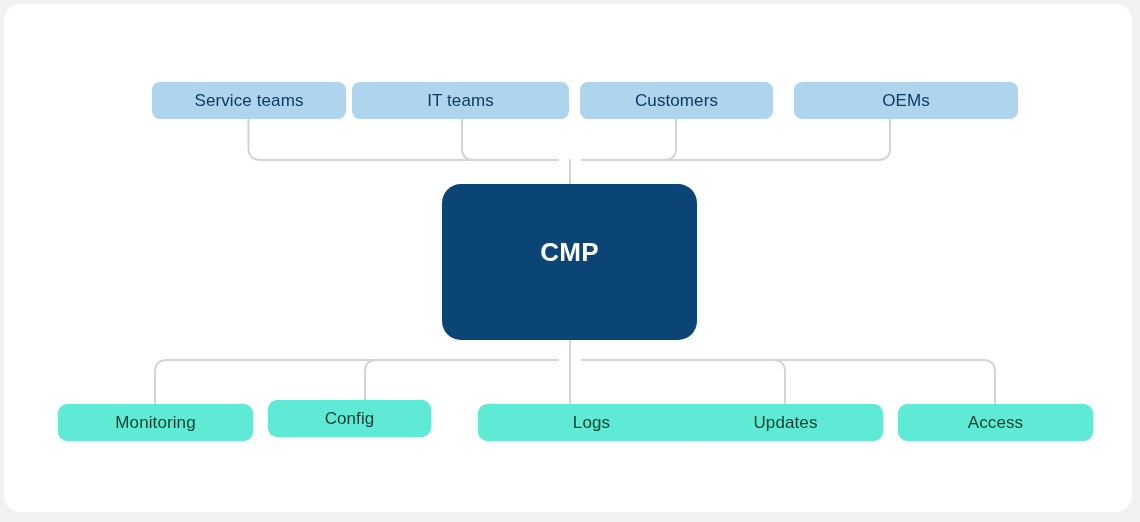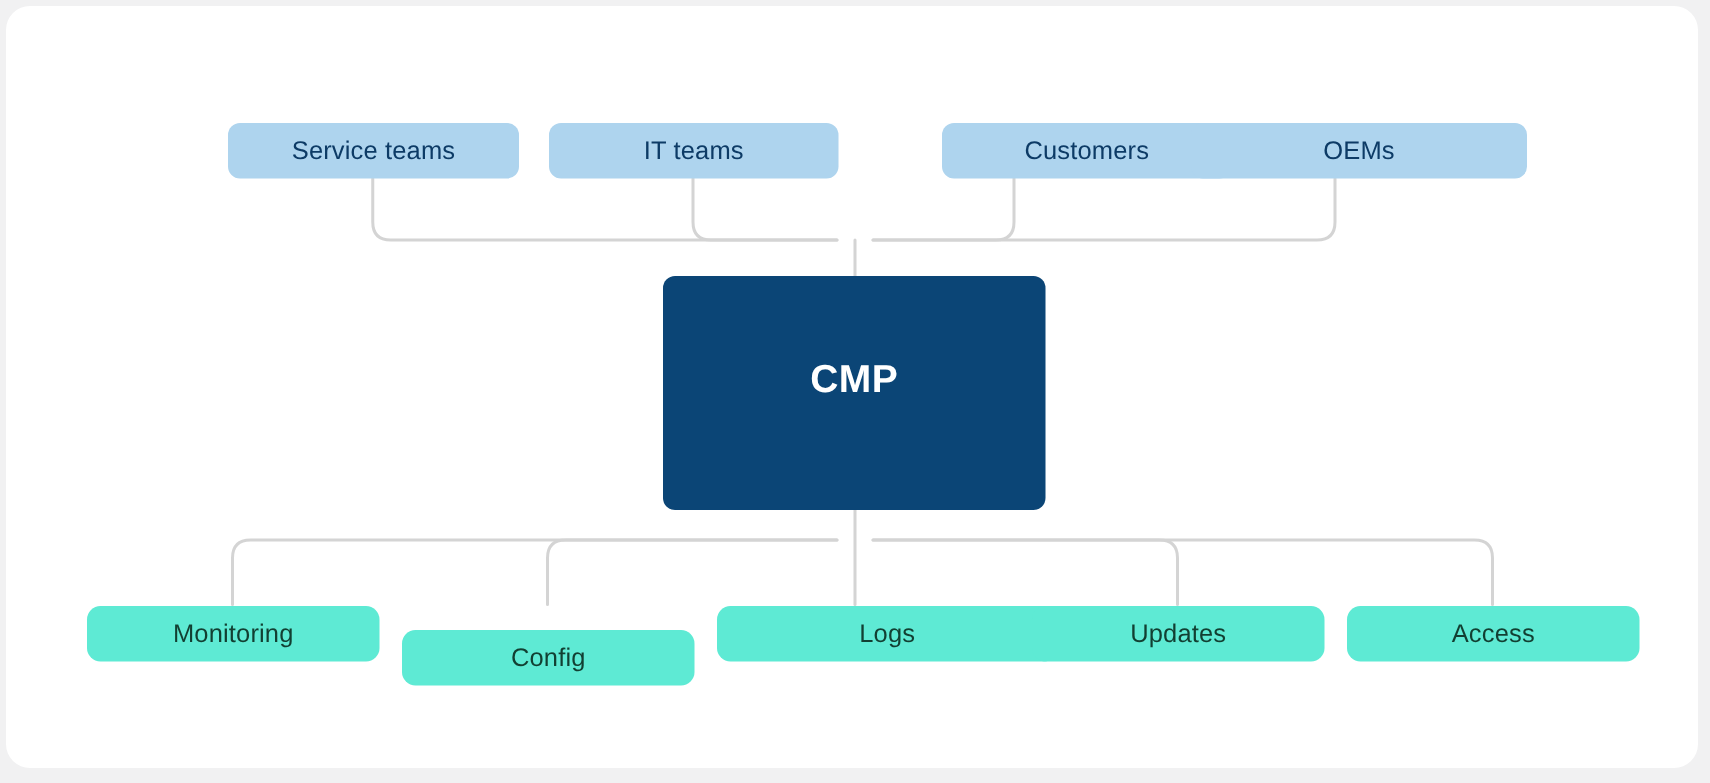--- a/index.html
+++ b/index.html
@@ -70,21 +70,21 @@
     line-height: 1;
     letter-spacing: 0.1px;
   }
 
   #node-cmp {
     left: 442px;
     top: 184px;
     width: 255px;
     height: 156px;
     background: #0b4576;
-    border-radius: 8px;
+    border-radius: 19px;
   }
 
   #cmp-title {
     color: #ffffff;
     font-size: 26px;
     font-weight: bold;
     line-height: 1;
     margin-bottom: 20px;
     letter-spacing: 0.3px;
   }
@@ -116,38 +116,38 @@
       <path d="M 558 360 L 167 360 Q 155 360 155 372 L 155 403"></path>
       <path d="M 558 360 L 377 360 Q 365 360 365 372 L 365 403"></path>
       <path d="M 582 360 L 773 360 Q 785 360 785 372 L 785 403"></path>
       <path d="M 582 360 L 983 360 Q 995 360 995 372 L 995 403"></path>
     </g>
   </svg>
 
   <div class="node node-consumer" style="left:152px; top:82px; width:194px;">
     <span>Service teams</span>
   </div>
-  <div class="node node-consumer" style="left:366px; top:82px; width:193px;">
+  <div class="node node-consumer" style="left:352px; top:82px; width:217px;">
     <span>IT teams</span>
   </div>
-  <div class="node node-consumer" style="left:580px; top:82px; width:193px;margin-left:48px;">
+  <div class="node node-consumer" style="left:580px; top:82px; width:193px;">
     <span>Customers</span>
   </div>
   <div class="node node-consumer" style="left:794px; top:82px; width:224px;">
     <span>OEMs</span>
   </div>
 
   <div class="node" id="node-cmp">
     <div id="cmp-title">CMP</div>
   </div>
 
   <div class="node node-service" style="left:58px; top:404px; width:195px;">
     <span>Monitoring</span>
   </div>
-  <div class="node node-service" style="left:268px; top:420px; width:195px;">
+  <div class="node node-service" style="left:268px; top:400px; width:163px;">
     <span>Config</span>
   </div>
   <div class="node node-service" style="left:478px; top:404px; width:227px;">
     <span>Logs</span>
   </div>
   <div class="node node-service" style="left:688px; top:404px; width:195px;">
     <span>Updates</span>
   </div>
   <div class="node node-service" style="left:898px; top:404px; width:195px;">
     <span>Access</span>

